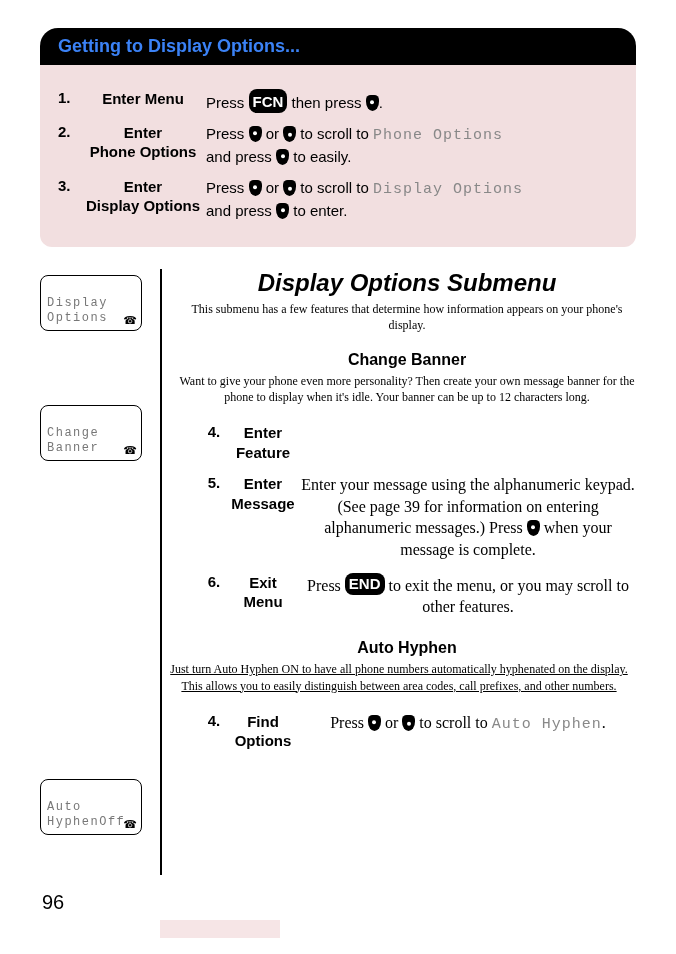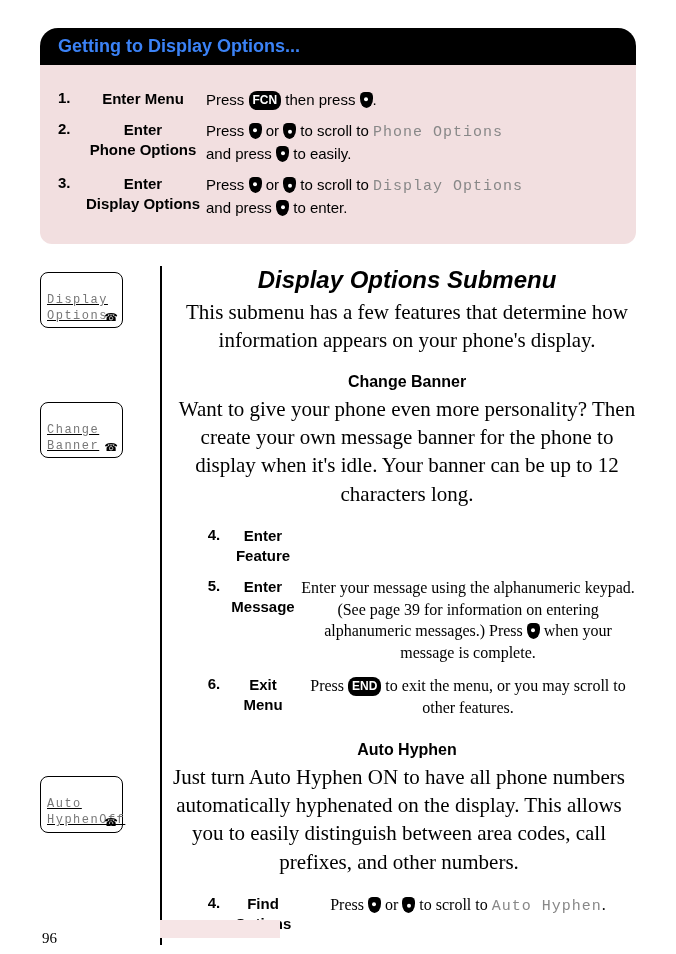--- a/index.html
+++ b/index.html
@@ -7,36 +7,36 @@
 .header-box { position:relative; margin-bottom:0; }
 .header-bar { background:#000; color:#3b82f6; font-weight:bold; font-size:18px; padding:8px 18px 8px 18px; border-radius:18px 18px 0 0; position:relative; }
 .header-body { background:#f2dfe0; padding:14px 18px 16px 18px; border-radius:0 0 12px 12px; font-size:15px; }
 .hb-row { display:flex; margin:10px 0; align-items:flex-start; }
 .hb-num { width:22px; font-weight:bold; font-size:15px; }
 .hb-label { width:126px; font-weight:bold; font-size:15px; line-height:1.3;text-align:center; }
 .hb-text { flex:1; font-size:15px; line-height:1.4; }
 .columns { display:flex; margin-top:22px; }
 .sidecol { width:120px; flex:none; }
 .maincol { flex:1; border-left:2px solid #000; padding-left:16px;text-align:center; }
-.lcd { border:1.5px solid #000; border-radius:8px; padding:20px 6px 3px 6px; margin-bottom:40px; width:83px; box-sizing:border-box; position:relative;text-decoration:underline; }
+.lcd { border:1.5px solid #000; border-radius:8px; padding:20px 6px 3px 6px; margin-bottom:40px; width:102px; box-sizing:border-box; position:relative; }
 .lcd-line { font-family: 'Courier New', monospace; letter-spacing:1.5px; font-size:12px; line-height:1.3; color:#777; }
 .lcd-phone { position:absolute; right:4px; bottom:3px; font-size:11px; }
 h2.section-title { font-family: Arial, sans-serif; font-weight:bold; font-style:italic; font-size:24px; margin:0 0 4px 0; }
-.body-text { font-family: 'Times New Roman', serif; font-size:21px; line-height:1.35; margin:0 0 18px 0; }
+.body-text { font-family: 'Times New Roman', serif; font-size:12px; line-height:1.35; margin:0 0 18px 0; }
 .sub-head { font-family: Arial, sans-serif; font-weight:bold; font-size:16px; margin:18px 0 4px 0; }
 .step-row { display:flex; margin:12px 0 12px 24px; }
 .step-num { width:24px; font-weight:bold; font-size:15px; font-family: Arial, sans-serif; }
 .step-label { width:74px; font-weight:bold; font-size:15px; font-family: Arial, sans-serif; line-height:1.3; }
 .step-text { flex:1; font-family: 'Times New Roman', serif; font-size:16px; line-height:1.35; }
-.pill { display:inline-block; background:#000; color:#fff; font-size:12px; font-weight:bold; border-radius:8px; padding:1.5px 4px 1px 4px; vertical-align:1px; font-family: Arial, sans-serif; }
+.pill { display:inline-block; background:#000; color:#fff; font-size:15px; font-weight:bold; border-radius:8px; padding:1.5px 4px 1px 4px; vertical-align:1px; font-family: Arial, sans-serif; }
 .shield { display:inline-block; background:#000; width:13px; height:16px; border-radius:5px 5px 7px 7px / 5px 5px 10px 10px; vertical-align:-3px; position:relative; }
 .shield::after { content:''; position:absolute; left:50%; top:50%; width:4px; height:4px; background:#fff; border-radius:50%; transform:translate(-50%,-70%); }
 .shield.down::after { transform:translate(-50%,-30%); }
 .lcd-text { font-family:'Courier New', monospace; letter-spacing:1px; color:#888; font-size:15px; }
-.page-num { position:absolute; left:42px; bottom:7px; font-size:15px; font-family:Liberation Serif, serif; }
+.page-num { position:absolute; left:42px; bottom:40px; font-size:20px; font-family:Liberation Sans, sans-serif; }
 .footer-pink { position:absolute; left:160px; bottom:16px; width:120px; height:18px; background:#f6e5e6; }
 </style>
 </head>
 <body>
 
 <div class="page">
 
   <div class="header-box">
     <div class="header-bar">Getting to Display  Options...</div>
     <div class="header-body">
@@ -121,21 +121,21 @@
       <div class="step-row">
         <div class="step-num">6.</div>
         <div class="step-label" style="white-space:pre-line;">Exit
 Menu</div>
         <div class="step-text">
           <span>Press </span><span class="pill">END</span><span> to exit the menu, or you may scroll to other features.</span>
         </div>
       </div>
 
       <div class="sub-head" style="margin-top:22px;">Auto Hyphen</div>
-      <p class="body-text" style="margin-left:-16px; padding-left:0;">Just turn Auto Hyphen ON to have all phone numbers automatically hyphenated on the display. This allows you to easily distinguish between area codes, call prefixes, and other numbers.</p>
+      <p class="body-text" style="margin-left:-16px; padding-left:0;text-decoration:underline;">Just turn Auto Hyphen ON to have all phone numbers automatically hyphenated on the display. This allows you to easily distinguish between area codes, call prefixes, and other numbers.</p>
 
       <div class="step-row">
         <div class="step-num">4.</div>
         <div class="step-label" style="white-space:pre-line;">Find
 Options</div>
         <div class="step-text">
           <span>Press </span><span class="shield"></span><span> or </span><span class="shield down"></span><span> to scroll to </span><span class="lcd-text">Auto Hyphen</span><span>.</span>
         </div>
       </div>
 

